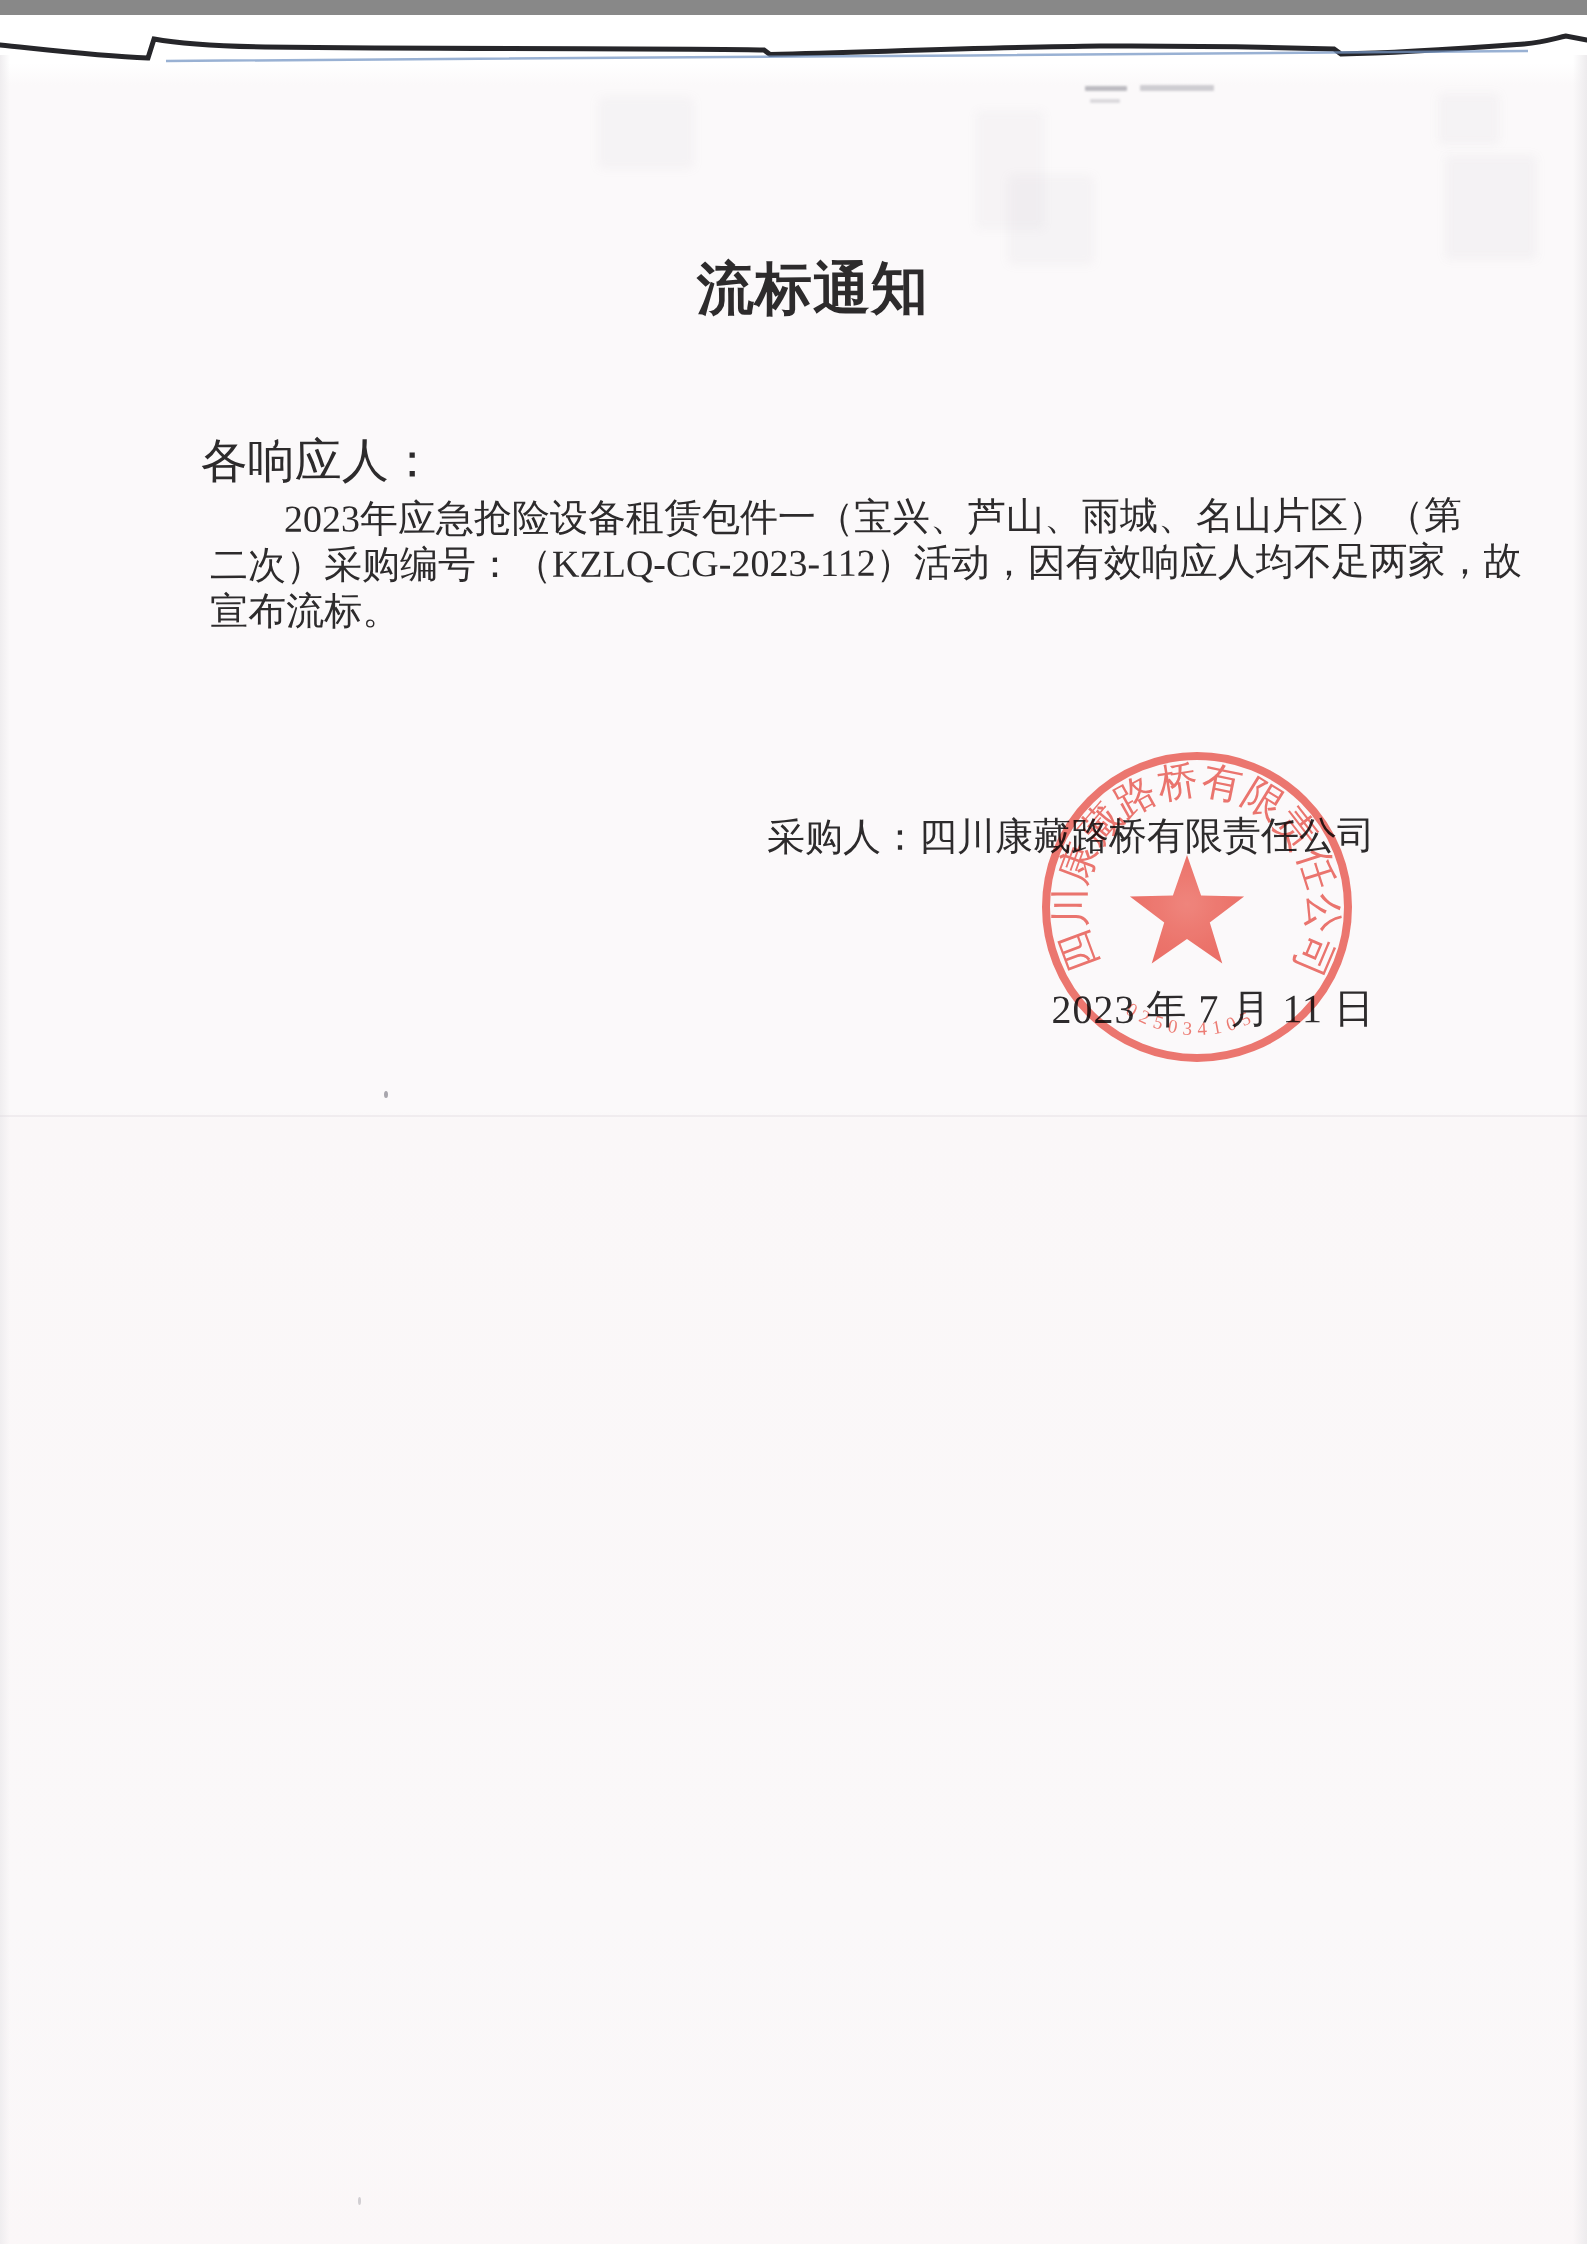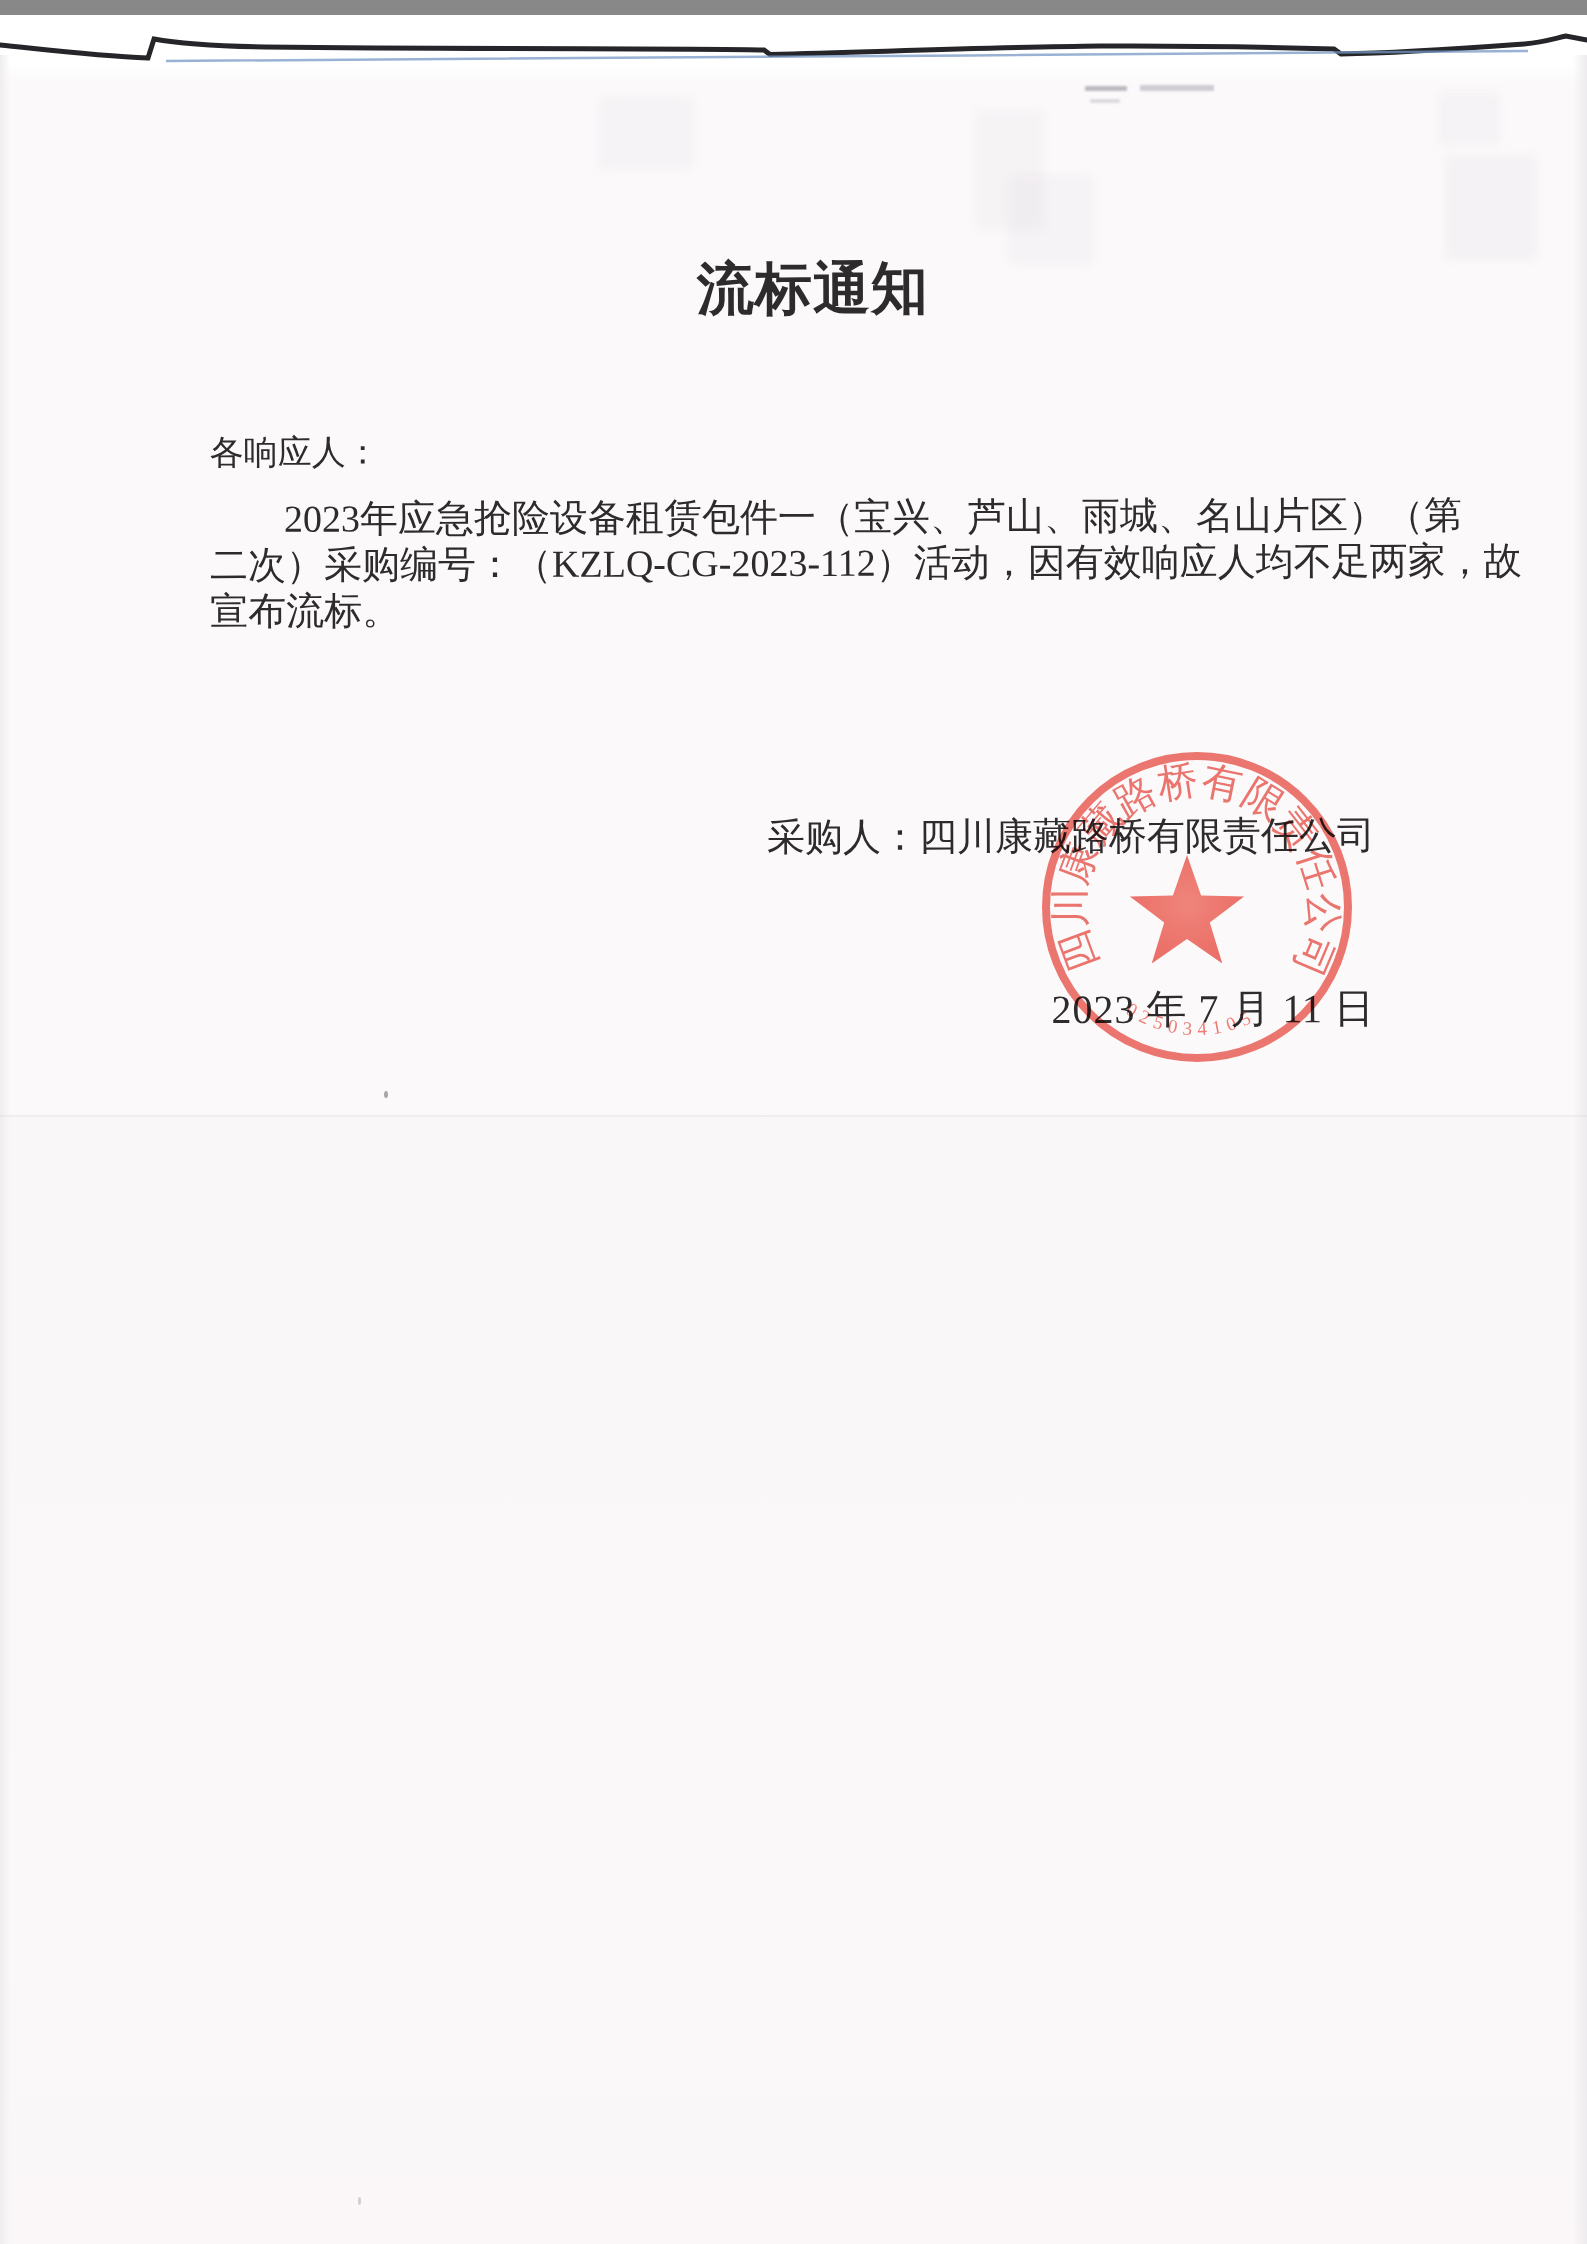--- a/index.html
+++ b/index.html
@@ -17,22 +17,22 @@
         #faf7f8 1105px, #faf8f9 1900px,
         #fbf7f8 2244px);
   }
   .content{position:absolute;inset:0;transform:rotate(-0.2deg);}
   .title{
     position:absolute;left:700px;top:236px;
     font-size:57px;font-weight:700;letter-spacing:1px;
     white-space:nowrap;
   }
   .salutation{
-    position:absolute;left:212px;top:413px;
-    font-size:34px;white-space:nowrap;
+    position:absolute;left:203px;top:413px;
+    font-size:47px;white-space:nowrap;
   }
   .body-par{
     position:absolute;left:212px;top:479px;right:140px;
     font-size:38px;line-height:46px;
   }
   .body-par .line{white-space:nowrap;}
   .body-par .line.indent{text-indent:74px;}
   .purchaser{
     position:absolute;left:768px;top:797px;
     font-size:38px;white-space:nowrap;

